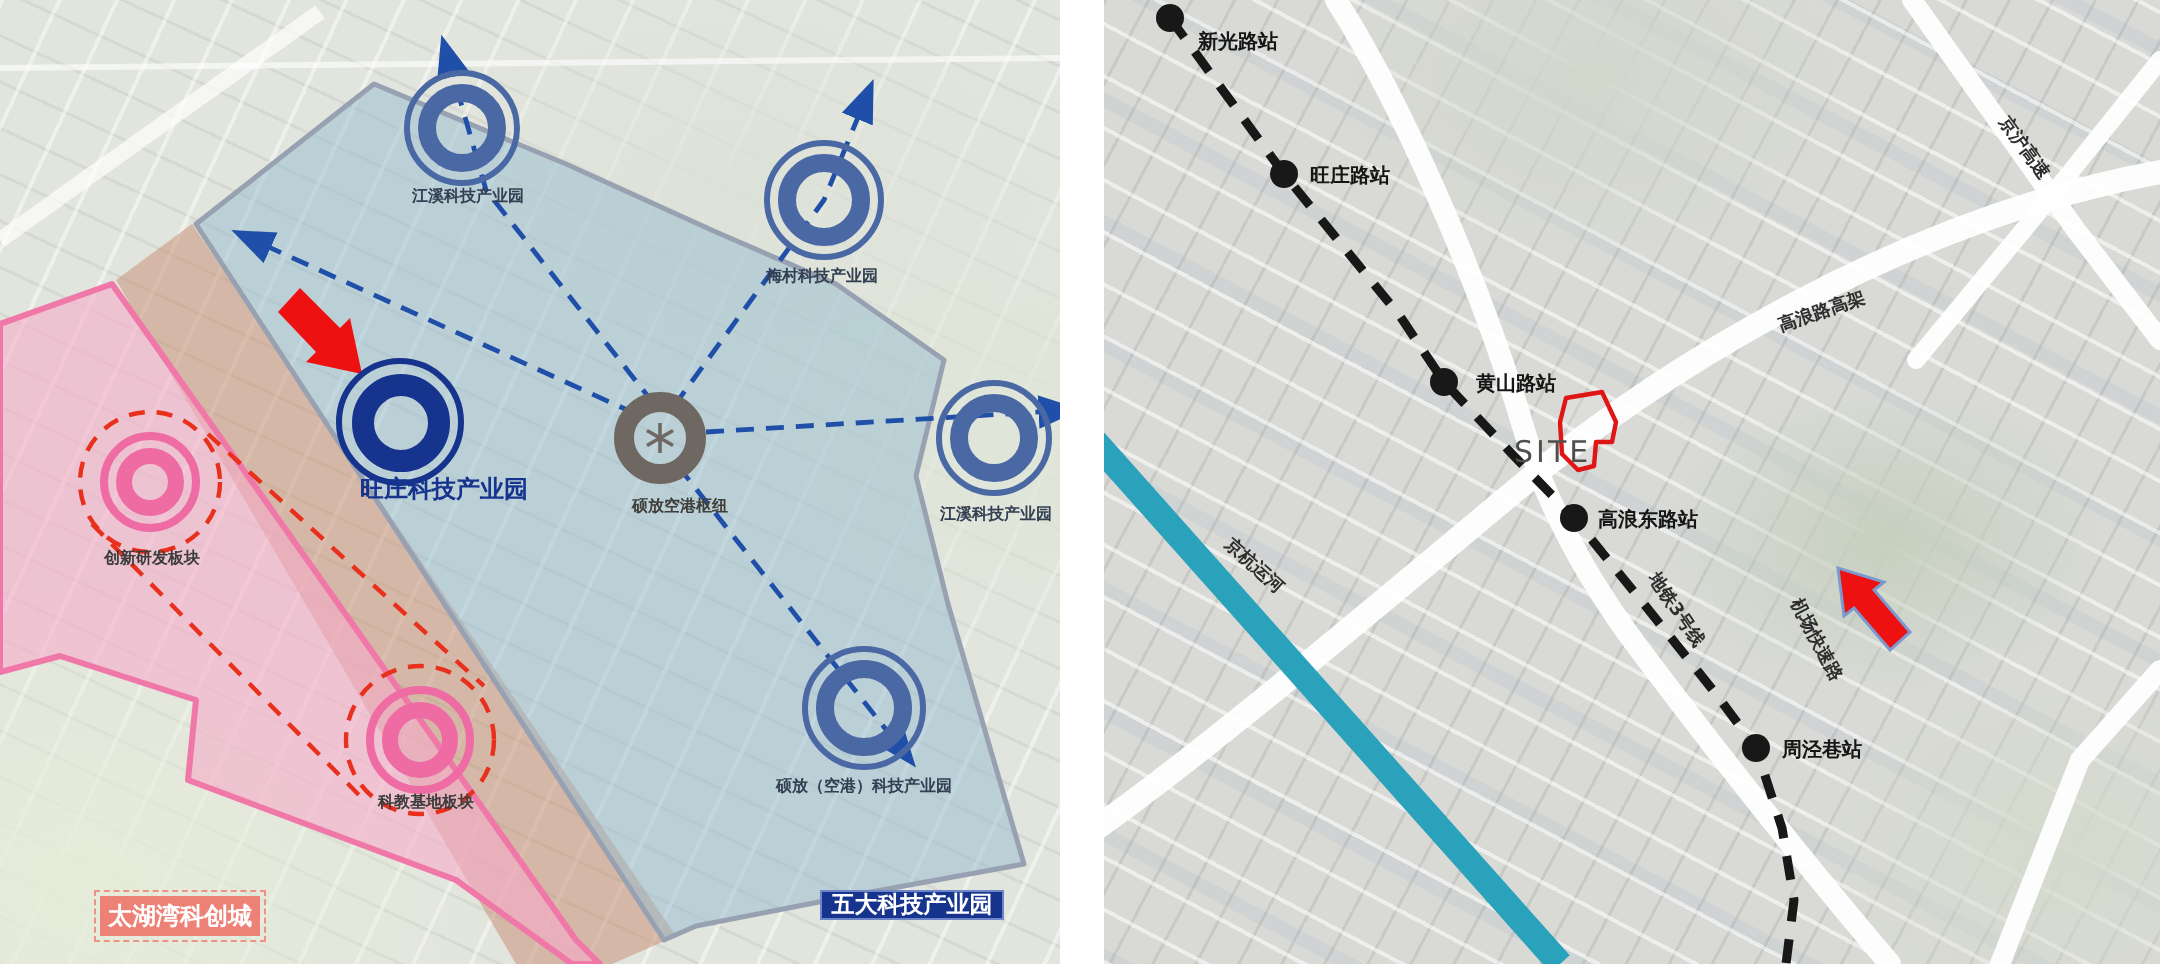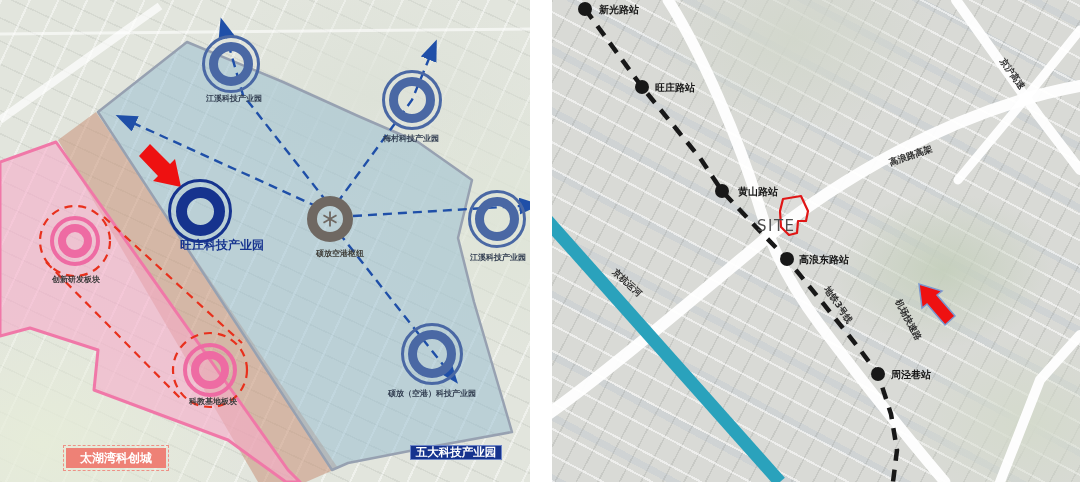--- a/index.html
+++ b/index.html
@@ -129,21 +129,21 @@
 
     <div class="mlabel" style="left:234px;top:98px;">江溪科技产业园</div>
     <div class="mlabel" style="left:411px;top:138px;">梅村科技产业园</div>
     <div class="mlabel" style="left:498px;top:257px;">江溪科技产业园</div>
     <div class="mlabel" style="left:432px;top:393px;">硕放（空港）科技产业园</div>
     <div class="mlabel big-navy" style="left:202px;top:245px;margin-left:20px;">旺庄科技产业园</div>
     <div class="mlabel gray" style="left:340px;top:253px;">硕放空港枢纽</div>
     <div class="mlabel dark" style="left:76px;top:279px;">创新研发板块</div>
     <div class="mlabel dark" style="left:213px;top:401px;">科教基地板块</div>
 
-    <div class="badge pink" style="left:66px;top:448px;width:100px;height:20px;">太湖湾科创城</div>
+    <div class="badge pink" style="left:50px;top:448px;width:80px;height:20px;">太湖湾科创城</div>
     <div class="badge blue" style="left:410px;top:445px;width:92px;height:15px;">五大科技产业园</div>
   </section>
 
   <section class="panel right">
     <svg class="layer" width="528" height="482" viewBox="552 0 528 482">
 
       <path class="road" stroke-width="11" d="M668,0 C700,50 740,140 762,215 C772,248 790,285 820,325 C860,378 905,435 945,482"></path>
       <path class="road" stroke-width="12" d="M540,420 C600,378 680,310 758,245 C830,185 950,110 1080,86"></path>
       <path class="road" stroke-width="10" d="M956,0 L1038,115 L1080,170"></path>
       <path class="road" stroke-width="9" d="M1080,30 L1020,105 L958,180"></path>
@@ -156,21 +156,21 @@
       <circle class="stationdot" cx="642" cy="87" r="7"></circle>
       <circle class="stationdot" cx="722" cy="191" r="7"></circle>
       <circle class="stationdot" cx="787" cy="259" r="7"></circle>
       <circle class="stationdot" cx="878" cy="374" r="7"></circle>
 
       <path class="sitepoly" d="M783,199 L801,196 L808,211 L806,221 L798,221 L797,233 L789,235 L781,227 L780,211 Z"></path>
 
       <polygon class="redarrow outlined" points="919,284 922,308 927,304 945,325 955,316 937,295 942,291"></polygon>
     </svg>
 
-    <div class="station-label" style="left:47px;top:3px;">新光路站</div>
+    <div class="station-label" style="left:47px;top:14px;">新光路站</div>
     <div class="station-label" style="left:103px;top:81px;">旺庄路站</div>
     <div class="station-label" style="left:186px;top:185px;">黄山路站</div>
     <div class="station-label" style="left:247px;top:253px;">高浪东路站</div>
     <div class="station-label" style="left:339px;top:368px;">周泾巷站</div>
 
     <div class="site-label" style="left:205px;top:217px;">SITE</div>
 
     <div class="rot" style="left:75px;top:283px;--r:42deg;">京杭运河</div>
     <div class="rot" style="left:286px;top:305px;--r:56deg;">地铁3号线</div>
     <div class="rot" style="left:356px;top:320px;--r:62deg;">机场快速路</div>

